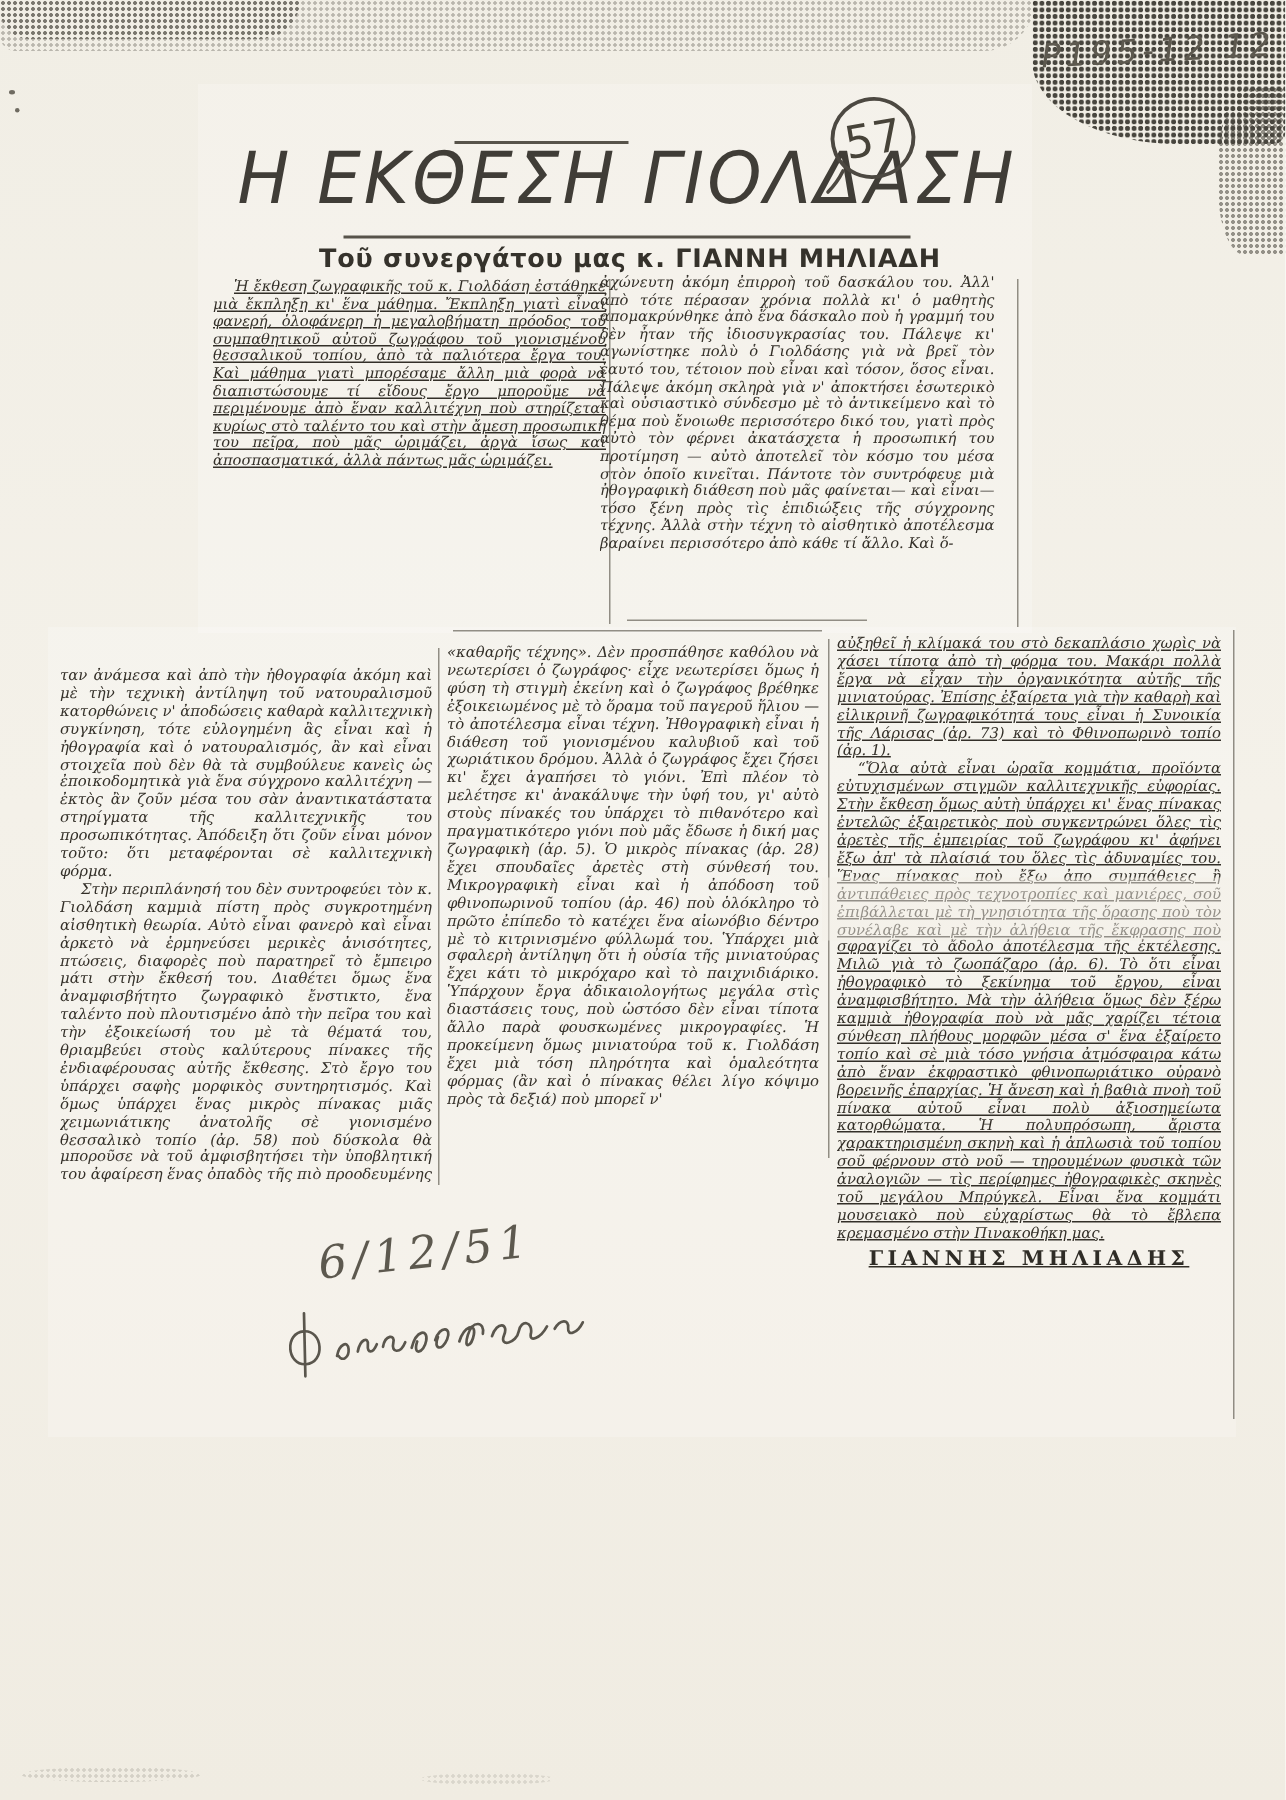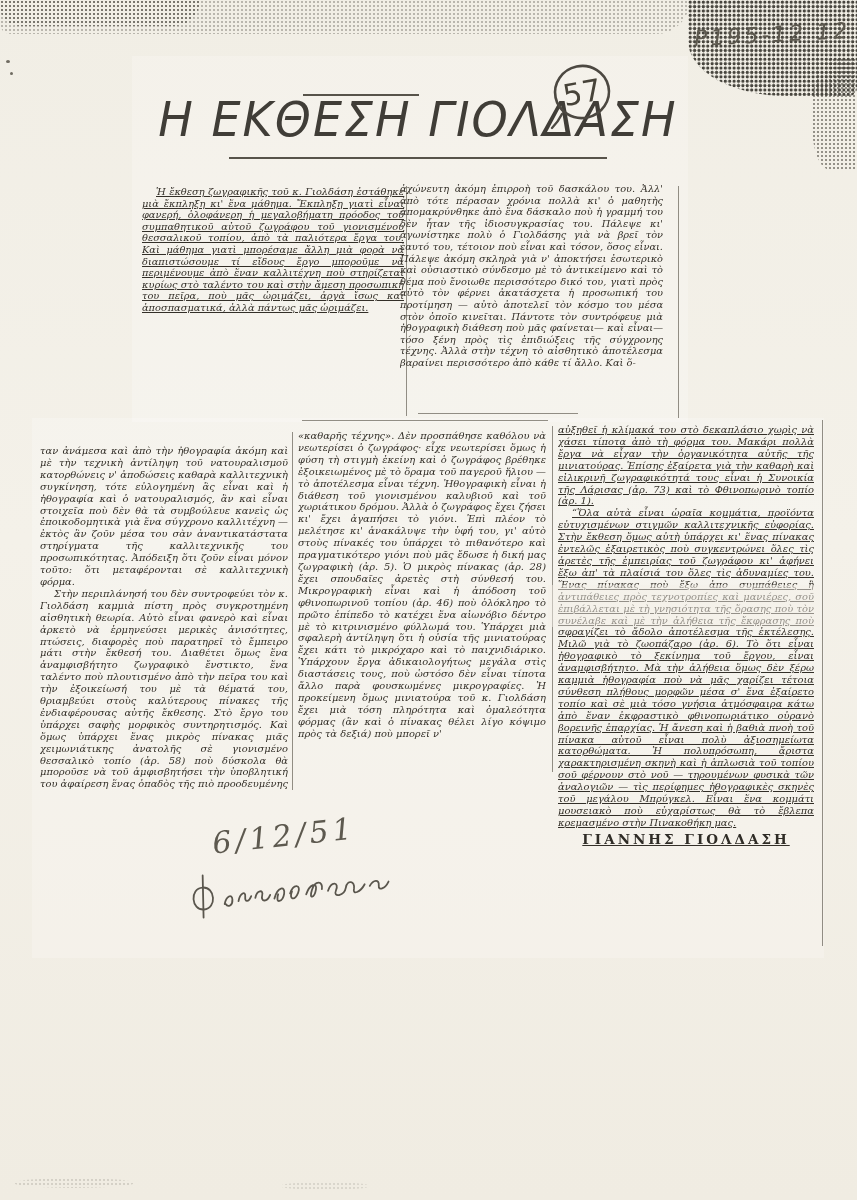--- a/index.html
+++ b/index.html
@@ -103,20 +103,21 @@
 
   <div class="main-title">Η ΕΚΘΕΣΗ ΓΙΟΛΔΑΣΗ</div>
   <div class="rule" style="left:229px;top:157px;width:378px;height:2px;"></div>
 
   <svg style="position:absolute;left:540px;top:52px;" width="84" height="80" viewBox="0 0 84 80">
     <ellipse cx="42" cy="40" rx="27" ry="26" fill="none" stroke="#4c4841" stroke-width="2.6" transform="rotate(-12 42 40)"></ellipse>
     <path d="M22,62 C18,70 14,74 12,76" fill="none" stroke="#4c4841" stroke-width="2.4" stroke-linecap="round"></path>
     <text x="42" y="51" text-anchor="middle" font-family="'DejaVu Sans',sans-serif" font-size="30" fill="#474339" transform="rotate(-10 42 40)">57</text>
   </svg>
 
+  <div class="byline">Τοῦ συνεργάτου μας κ. ΓΙΑΝΝΗ ΜΗΛΙΑΔΗ</div>
 
   <div class="newsprint top-col" style="position:absolute;left:142px;top:186px;width:262px;height:233px;text-decoration:underline;">
     <p class="indent">Ἡ ἔκθεση ζωγραφικῆς τοῦ κ. Γιολδάση ἐστάθηκε μιὰ ἔκπληξη κι' ἕνα μάθημα. Ἔκπληξη γιατὶ εἶναι φανερή, ὁλοφάνερη ἡ μεγαλοβήματη πρόοδος τοῦ συμπαθητικοῦ αὐτοῦ ζωγράφου τοῦ γιονισμένου θεσσαλικοῦ τοπίου, ἀπὸ τὰ παλιότερα ἔργα του. Καὶ μάθημα γιατὶ μπορέσαμε ἄλλη μιὰ φορὰ νὰ διαπιστώσουμε τί εἴδους ἔργο μποροῦμε νὰ περιμένουμε ἀπὸ ἕναν καλλιτέχνη ποὺ στηρίζεται κυρίως στὸ ταλέντο του καὶ στὴν ἄμεση προσωπική του πεῖρα, ποὺ μᾶς ὡριμάζει, ἀργὰ ἴσως καὶ ἀποσπασματικά, ἀλλὰ πάντως μᾶς ὡριμάζει.</p>
   </div>
   <div class="rule faint" style="left:406px;top:186px;width:1px;height:230px;"></div>
   <div class="newsprint top-col" style="position:absolute;left:400px;top:183px;width:263px;height:236px;">
     <p>ἀχώνευτη ἀκόμη ἐπιρροὴ τοῦ δασκάλου του. Ἀλλ' ἀπὸ τότε πέρασαν χρόνια πολλὰ κι' ὁ μαθητὴς ἀπομακρύνθηκε ἀπὸ ἕνα δάσκαλο ποὺ ἡ γραμμή του δὲν ἦταν τῆς ἰδιοσυγκρασίας του. Πάλεψε κι' ἀγωνίστηκε πολὺ ὁ Γιολδάσης γιὰ νὰ βρεῖ τὸν ἑαυτό του, τέτοιον ποὺ εἶναι καὶ τόσον, ὅσος εἶναι. Πάλεψε ἀκόμη σκληρὰ γιὰ ν' ἀποκτήσει ἐσωτερικὸ καὶ οὐσιαστικὸ σύνδεσμο μὲ τὸ ἀντικείμενο καὶ τὸ θέμα ποὺ ἔνοιωθε περισσότερο δικό του, γιατὶ πρὸς αὐτὸ τὸν φέρνει ἀκατάσχετα ἡ προσωπική του προτίμηση — αὐτὸ ἀποτελεῖ τὸν κόσμο του μέσα στὸν ὁποῖο κινεῖται. Πάντοτε τὸν συντρόφευε μιὰ ἠθογραφικὴ διάθεση ποὺ μᾶς φαίνεται— καὶ εἶναι—τόσο ξένη πρὸς τὶς ἐπιδιώξεις τῆς σύγχρονης τέχνης. Ἀλλὰ στὴν τέχνη τὸ αἰσθητικὸ ἀποτέλεσμα βαραίνει περισσότερο ἀπὸ κάθε τί ἄλλο. Καὶ ὅ-</p>
   </div>
   <div class="rule faint" style="left:678px;top:186px;width:1px;height:232px;"></div>
 
@@ -128,21 +129,21 @@
     <p class="indent">Στὴν περιπλάνησή του δὲν συντροφεύει τὸν κ. Γιολδάση καμμιὰ πίστη πρὸς συγκροτημένη αἰσθητικὴ θεωρία. Αὐτὸ εἶναι φανερὸ καὶ εἶναι ἀρκετὸ νὰ ἑρμηνεύσει μερικὲς ἀνισότητες, πτώσεις, διαφορὲς ποὺ παρατηρεῖ τὸ ἔμπειρο μάτι στὴν ἔκθεσή του. Διαθέτει ὅμως ἕνα ἀναμφισβήτητο ζωγραφικὸ ἔνστικτο, ἕνα ταλέντο ποὺ πλουτισμένο ἀπὸ τὴν πεῖρα του καὶ τὴν ἐξοικείωσή του μὲ τὰ θέματά του, θριαμβεύει στοὺς καλύτερους πίνακες τῆς ἐνδιαφέρουσας αὐτῆς ἔκθεσης. Στὸ ἔργο του ὑπάρχει σαφὴς μορφικὸς συντηρητισμός. Καὶ ὅμως ὑπάρχει ἕνας μικρὸς πίνακας μιᾶς χειμωνιάτικης ἀνατολῆς σὲ γιονισμένο θεσσαλικὸ τοπίο (ἀρ. 58) ποὺ δύσκολα θὰ μποροῦσε νὰ τοῦ ἀμφισβητήσει τὴν ὑποβλητική του ἀφαίρεση ἕνας ὀπαδὸς τῆς πιὸ προοδευμένης</p>
   </div>
   <div class="rule faint" style="left:292px;top:432px;width:1px;height:358px;"></div>
   <div class="newsprint bot-col" style="position:absolute;left:298px;top:430px;width:248px;height:338px;font-style:italic;">
     <p>«καθαρῆς τέχνης». Δὲν προσπάθησε καθόλου νὰ νεωτερίσει ὁ ζωγράφος· εἶχε νεωτερίσει ὅμως ἡ φύση τὴ στιγμὴ ἐκείνη καὶ ὁ ζωγράφος βρέθηκε ἐξοικειωμένος μὲ τὸ ὅραμα τοῦ παγεροῦ ἥλιου — τὸ ἀποτέλεσμα εἶναι τέχνη. Ἠθογραφικὴ εἶναι ἡ διάθεση τοῦ γιονισμένου καλυβιοῦ καὶ τοῦ χωριάτικου δρόμου. Ἀλλὰ ὁ ζωγράφος ἔχει ζήσει κι' ἔχει ἀγαπήσει τὸ γιόνι. Ἐπὶ πλέον τὸ μελέτησε κι' ἀνακάλυψε τὴν ὑφή του, γι' αὐτὸ στοὺς πίνακές του ὑπάρχει τὸ πιθανότερο καὶ πραγματικότερο γιόνι ποὺ μᾶς ἔδωσε ἡ δική μας ζωγραφικὴ (ἀρ. 5). Ὁ μικρὸς πίνακας (ἀρ. 28) ἔχει σπουδαῖες ἀρετὲς στὴ σύνθεσή του. Μικρογραφικὴ εἶναι καὶ ἡ ἀπόδοση τοῦ φθινοπωρινοῦ τοπίου (ἀρ. 46) ποὺ ὁλόκληρο τὸ πρῶτο ἐπίπεδο τὸ κατέχει ἕνα αἰωνόβιο δέντρο μὲ τὸ κιτρινισμένο φύλλωμά του. Ὑπάρχει μιὰ σφαλερὴ ἀντίληψη ὅτι ἡ οὐσία τῆς μινιατούρας ἔχει κάτι τὸ μικρόχαρο καὶ τὸ παιχνιδιάρικο. Ὑπάρχουν ἔργα ἀδικαιολογήτως μεγάλα στὶς διαστάσεις τους, ποὺ ὡστόσο δὲν εἶναι τίποτα ἄλλο παρὰ φουσκωμένες μικρογραφίες. Ἡ προκείμενη ὅμως μινιατούρα τοῦ κ. Γιολδάση ἔχει μιὰ τόση πληρότητα καὶ ὁμαλεότητα φόρμας (ἂν καὶ ὁ πίνακας θέλει λίγο κόψιμο πρὸς τὰ δεξιά) ποὺ μπορεῖ ν'</p>
   </div>
   <div class="rule faint" style="left:552px;top:426px;width:1px;height:346px;"></div>
   <div class="newsprint bot-col" style="position:absolute;left:558px;top:424px;width:256px;height:530px;text-decoration:underline;">
     <p>αὐξηθεῖ ἡ κλίμακά του στὸ δεκαπλάσιο χωρὶς νὰ χάσει τίποτα ἀπὸ τὴ φόρμα του. Μακάρι πολλὰ ἔργα νὰ εἶχαν τὴν ὀργανικότητα αὐτῆς τῆς μινιατούρας. Ἐπίσης ἐξαίρετα γιὰ τὴν καθαρὴ καὶ εἰλικρινῆ ζωγραφικότητά τους εἶναι ἡ Συνοικία τῆς Λάρισας (ἀρ. 73) καὶ τὸ Φθινοπωρινὸ τοπίο (ἀρ. 1).</p>
     <p class="indent">“Ὅλα αὐτὰ εἶναι ὡραῖα κομμάτια, προϊόντα εὐτυχισμένων στιγμῶν καλλιτεχνικῆς εὐφορίας. Στὴν ἔκθεση ὅμως αὐτὴ ὑπάρχει κι' ἕνας πίνακας ἐντελῶς ἐξαιρετικὸς ποὺ συγκεντρώνει ὅλες τὶς ἀρετὲς τῆς ἐμπειρίας τοῦ ζωγράφου κι' ἀφήνει ἔξω ἀπ' τὰ πλαίσιά του ὅλες τὶς ἀδυναμίες του. Ἕνας πίνακας ποὺ ἔξω ἀπο συμπάθειες ἢ ἀντιπάθειες πρὸς τεχνοτροπίες καὶ μανιέρες, σοῦ ἐπιβάλλεται μὲ τὴ γνησιότητα τῆς ὅρασης ποὺ τὸν συνέλαβε καὶ μὲ τὴν ἀλήθεια τῆς ἔκφρασης ποὺ σφραγίζει τὸ ἄδολο ἀποτέλεσμα τῆς ἐκτέλεσης. Μιλῶ γιὰ τὸ ζωοπάζαρο (ἀρ. 6). Τὸ ὅτι εἶναι ἠθογραφικὸ τὸ ξεκίνημα τοῦ ἔργου, εἶναι ἀναμφισβήτητο. Μὰ τὴν ἀλήθεια ὅμως δὲν ξέρω καμμιὰ ἠθογραφία ποὺ νὰ μᾶς χαρίζει τέτοια σύνθεση πλήθους μορφῶν μέσα σ' ἕνα ἐξαίρετο τοπίο καὶ σὲ μιὰ τόσο γνήσια ἀτμόσφαιρα κάτω ἀπὸ ἕναν ἐκφραστικὸ φθινοπωριάτικο οὐρανὸ βορεινῆς ἐπαρχίας. Ἡ ἄνεση καὶ ἡ βαθιὰ πνοὴ τοῦ πίνακα αὐτοῦ εἶναι πολὺ ἀξιοσημείωτα κατορθώματα. Ἡ πολυπρόσωπη, ἄριστα χαρακτηρισμένη σκηνὴ καὶ ἡ ἁπλωσιὰ τοῦ τοπίου σοῦ φέρνουν στὸ νοῦ — τηρουμένων φυσικὰ τῶν ἀναλογιῶν — τὶς περίφημες ἠθογραφικὲς σκηνὲς τοῦ μεγάλου Μπρύγκελ. Εἶναι ἕνα κομμάτι μουσειακὸ ποὺ εὐχαρίστως θὰ τὸ ἔβλεπα κρεμασμένο στὴν Πινακοθήκη μας.</p>
-    <div class="author-sig">ΓΙΑΝΝΗΣ ΓΙΟΛΔΑΣΗ</div>
+    <div class="author-sig">ΓΙΑΝΝΗΣ ΜΗΛΙΑΔΗΣ</div>
   </div>
   <div class="rule faint" style="left:822px;top:420px;width:1px;height:526px;"></div>
 
   <div class="artifact" style="left:548px;top:585px;width:272px;height:42px;background:rgba(243,240,232,0.5);"></div>
 
   <div class="handwriting" style="left:212px;top:818px;font-size:30px;letter-spacing:4px;transform:rotate(-6deg);">6/12/51</div>
 
   <svg style="position:absolute;left:182px;top:858px;" width="215" height="68" viewBox="0 0 215 68">
     <g fill="none" stroke="#5a564d" stroke-width="1.8" stroke-linecap="round" transform="rotate(-4 100 34)">
       <path d="M22,12 L20,54"></path>

